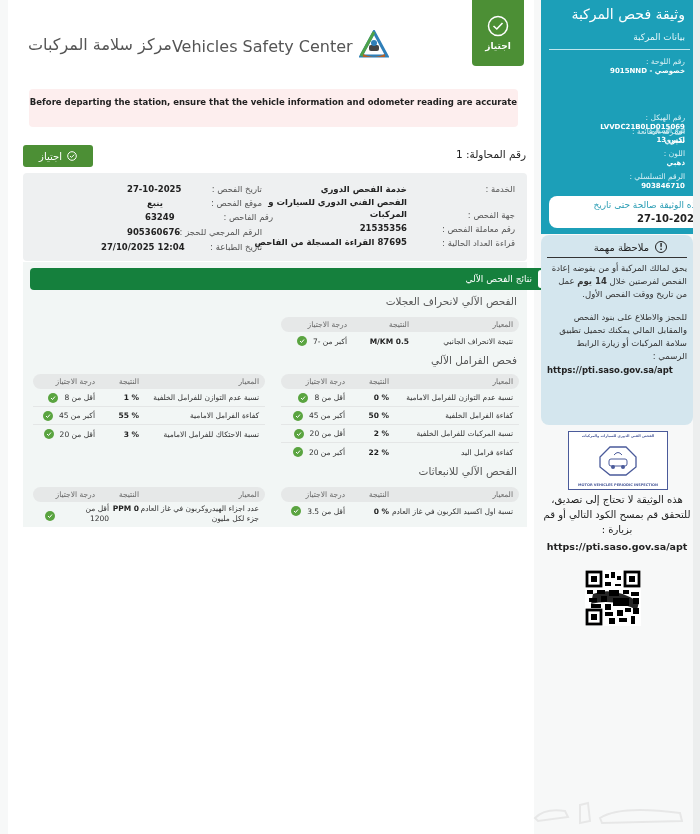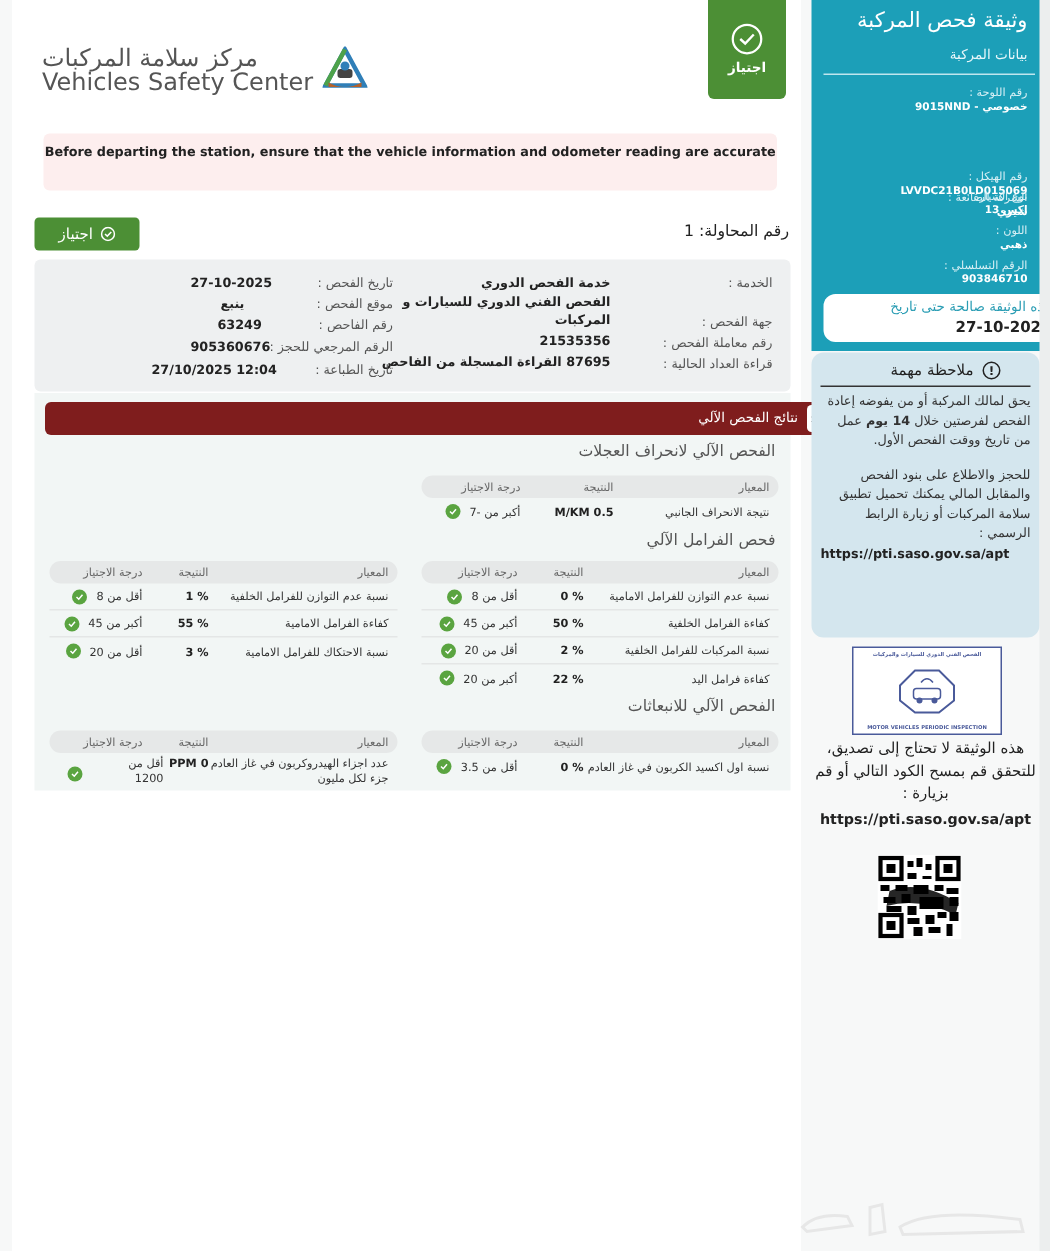--- a/index.html
+++ b/index.html
@@ -5,21 +5,21 @@
   * { box-sizing: border-box; margin: 0; padding: 0; }
   html, body { width: 700px; height: 834px; background: #f7f8f8; overflow: hidden; }
   body { font-family: "DejaVu Sans", sans-serif; color: #333; position: relative; }
   .page { position: absolute; left: 0; top: 0; width: 700px; height: 834px; }
 
   
   .main { position: absolute; left: 8px; top: 0; width: 526px; height: 834px; background: #fff; }
 
   
   .logo { position: absolute; left: 28px; top: 30px; display: flex; align-items: center; gap: 6px; }
-  .logo-text { display: flex; flex-direction: column; align-items: flex-start; }
+  .logo-text { display: flex; flex-direction: row; align-items: flex-end; }
   .logo-ar { font-size: 16px; color: #555; direction: rtl; line-height: 18px; }
   .logo-en { font-size: 16px; color: #555; line-height: 14px; }
   .logo-icon { width: 30px; height: 30px; }
 
   
   .pass-badge { position: absolute; left: 472px; top: 0; width: 52px; height: 66px; background: #4c8f35; border-radius: 0 0 4px 4px; display: flex; flex-direction: column; align-items: center; justify-content: center; gap: 4px; }
   .pass-badge .label { color: #fff; font-size: 9px; font-weight: bold; direction: rtl; }
 
   
   .warn { position: absolute; left: 29px; top: 89px; width: 489px; height: 38px; background: #fdeeee; border-radius: 4px; text-align: center; padding-top: 6px; }
@@ -31,21 +31,21 @@
   .attempt-btn { position: absolute; left: 23px; top: 145px; width: 70px; height: 22px; background: #4c8f35; border-radius: 3px; display: flex; align-items: center; justify-content: center; gap: 5px; color: #fff; font-size: 10px; direction: rtl; }
 
   
   .info { position: absolute; left: 23px; top: 173px; width: 504px; height: 88px; background: #eef0f1; border-radius: 4px; }
   .info .row { position: absolute; font-size: 8.5px; direction: rtl; display: flex; }
   .info .lbl { color: #555; }
   .info .val { font-weight: bold; color: #222; }
 
   
   .results { position: absolute; left: 23px; top: 262px; width: 504px; height: 265px; background: #f2f6f5; }
-  .results-bar { position: absolute; left: 7px; top: 6px; width: 532px; height: 22px; background: #7f1d1d; border-radius: 4px; display: flex; align-items: center; justify-content: flex-end; padding-right: 6px; gap: 6px; direction: ltr; }
+  .results-bar { position: absolute; left: 7px; top: 6px; width: 532px; height: 22px; background: #15803d; border-radius: 4px; display: flex; align-items: center; justify-content: flex-end; padding-right: 6px; gap: 6px; direction: ltr; }
   .results-bar .t { color: #fff; font-size: 9px; direction: rtl; }
   .results-bar .ic { width: 18px; height: 18px; background: #fff; border-radius: 3px; display: flex; align-items: center; justify-content: center; }
 
   .sec-title { position: absolute; right: 10px; font-size: 10.5px; color: #555; direction: rtl; }
 
   .tbl { position: absolute; direction: rtl; }
   .tbl .hdr { height: 15px; background: #e6e8e8; border-radius: 8px; display: flex; align-items: center; font-size: 7.5px; color: #666; }
   .tbl .r { height: 18px; display: flex; align-items: center; font-size: 7.5px; color: #333; border-bottom: 1px solid #e4e6e6; }
   .tbl .r:last-child { border-bottom: none; }
   .c1 { padding-right: 6px; }
@@ -162,21 +162,21 @@
         <span class="val">27-10-2025</span>
       </div>
 
     <div class="row" style="right:265px; top:25px;">
         <span class="lbl">موقع الفحص :</span>
       </div>
     <div class="row" style="left:124px; top:25px;">
         <span class="val">ينبع</span>
       </div>
 
-    <div class="row" style="right:265px; top:39px;">
+    <div class="row" style="right:254px; top:39px;">
         <span class="lbl">رقم الفاحص :</span>
       </div>
     <div class="row" style="left:122px; top:39px;">
         <span class="val">63249</span>
       </div>
 
     <div class="row" style="right:265px; top:54px;">
         <span class="lbl">الرقم المرجعي للحجز :</span>
       </div>
     <div class="row" style="left:104px; top:54px;">

